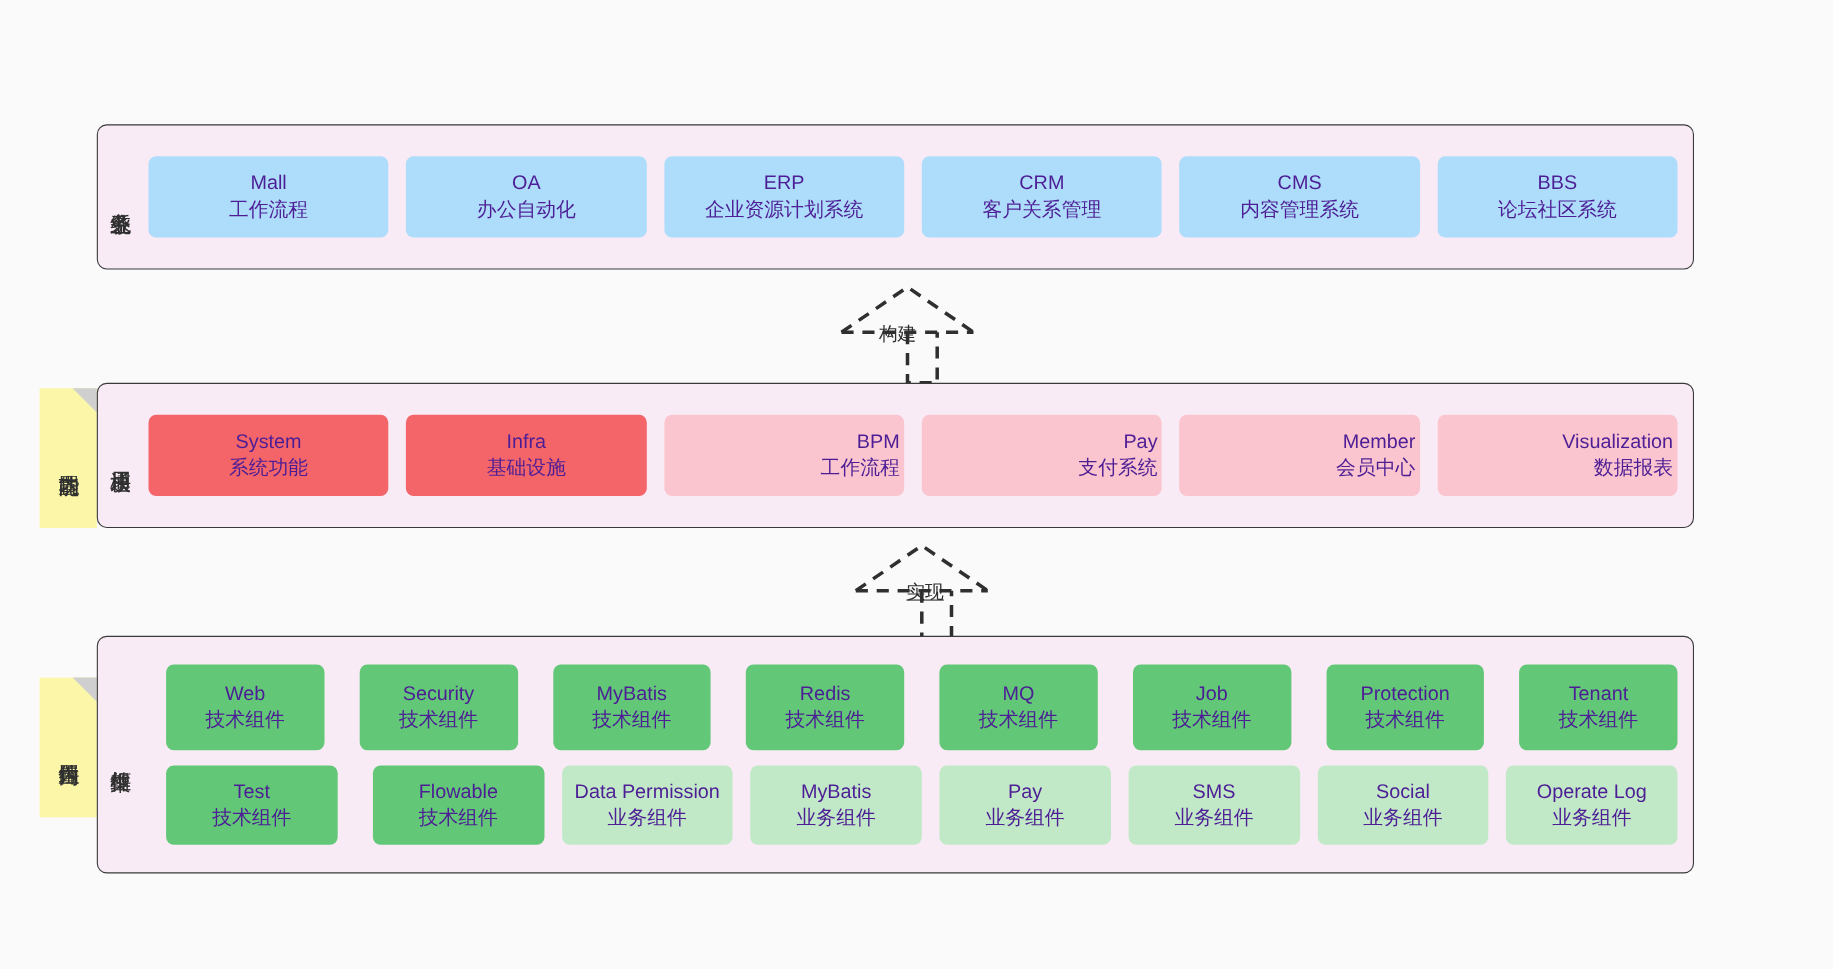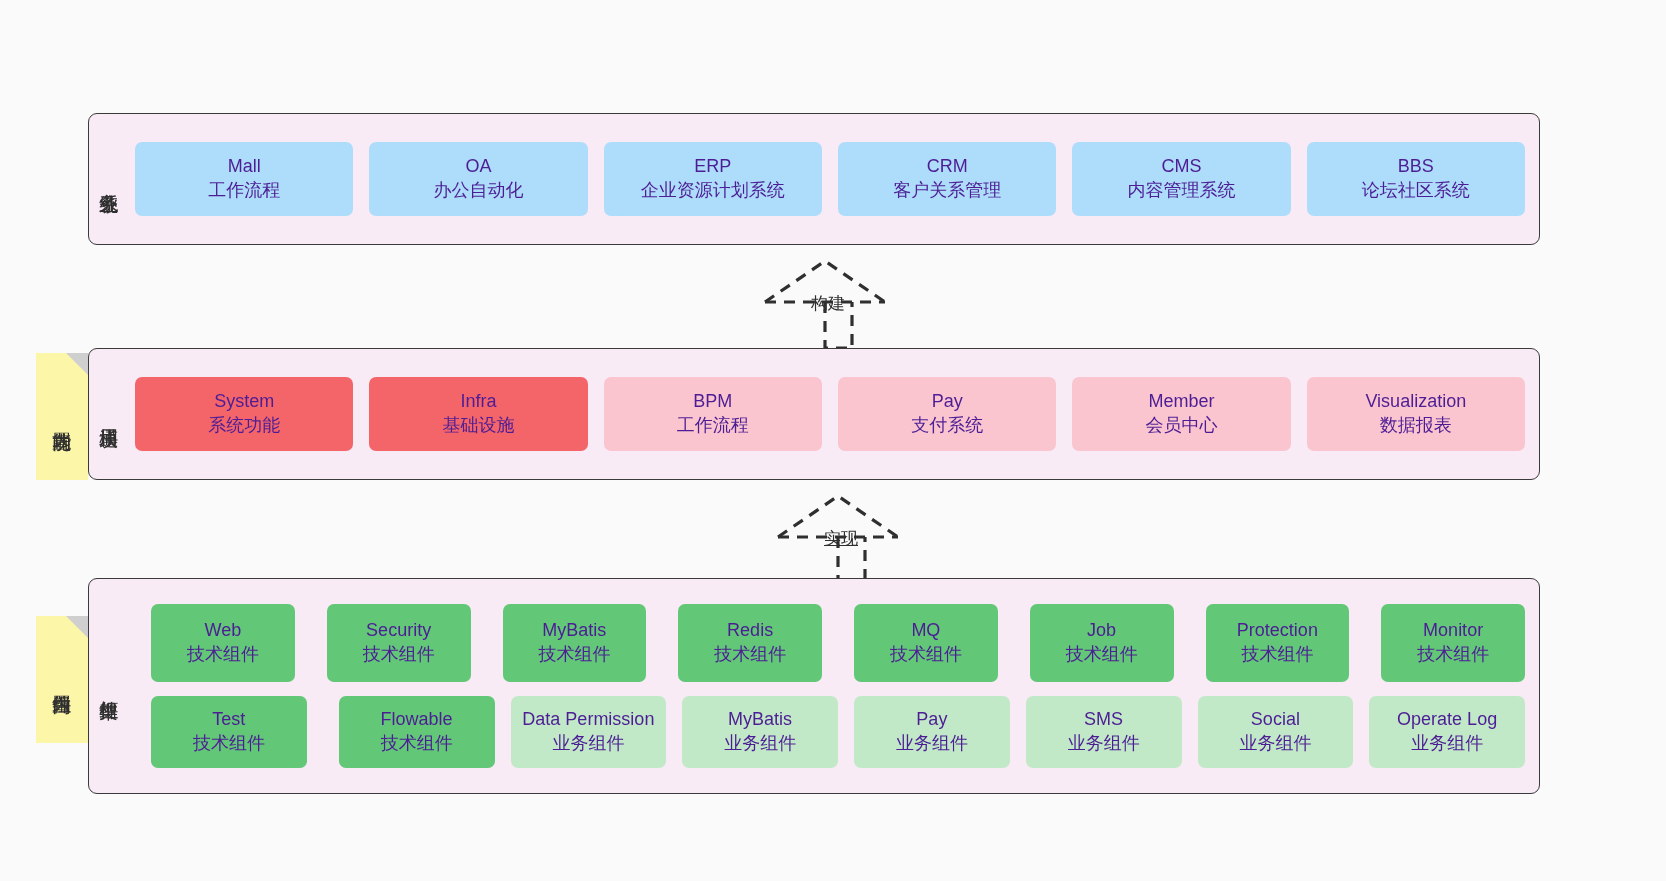--- a/index.html
+++ b/index.html
@@ -66,21 +66,21 @@
     box-sizing:border-box;
     padding:6px 4px;
     min-width:0;
   }
   .node .en{display:block;}
   .node .cn{display:block;}
 
   
   .c-blue{background:#aeddfb;}
   .c-red{background:#f4656a;}
-  .c-pink{background:#fac5ce;}
+  .c-pink{background:#fac5ce;align-items:flex-end;}
   .c-green{background:#62c777;margin-left:16px;}
   .c-lgreen{background:#c2e9c7;}
 
   
   .sticky{
     position:absolute;
     background:#fbf6a8;
     font-size:19px;
     line-height:1.12;
     color:#2f2f2f;
@@ -149,21 +149,21 @@
       </div>
     </div>
   </div>
 
   <div class="arrow" style="left:755px;top:255px;width:150px;height:95px;">
     <svg width="150" height="95" viewBox="0 0 150 95" aria-hidden="true">
       <path d="M 70 47 L 70 93 L 97 93 L 97 47" fill="none" stroke="#2f2f2f" stroke-width="3.2" stroke-dasharray="11,8"></path>
       <path d="M 10 47 L 70 6 L 130 47" fill="none" stroke="#2f2f2f" stroke-width="3.2" stroke-dasharray="11,8" stroke-linejoin="miter"></path>
       <path d="M 10 47 L 130 47" fill="none" stroke="#2f2f2f" stroke-width="3.2" stroke-dasharray="11,8"></path>
     </svg>
-    <span class="arrow-label" style="left:56px;top:40px;">构建</span>
+    <span class="arrow-label" style="left:44px;top:40px;">构建</span>
   </div>
 
   <div class="sticky" style="left:36px;top:353px;width:52px;height:127px;">
     <span class="fold"></span>
     <span>内置功能</span>
   </div>
 
   <div class="layer" id="layer-common" style="left:88px;top:348px;width:1452px;height:132px;">
     <div class="layer-title">通用模块</div>
     <div class="layer-body">
@@ -236,21 +236,21 @@
         </div>
         <div class="node c-green">
           <span class="en">Job</span>
           <span class="cn">技术组件</span>
         </div>
         <div class="node c-green">
           <span class="en">Protection</span>
           <span class="cn">技术组件</span>
         </div>
         <div class="node c-green">
-          <span class="en">Monitor</span>
+          <span class="en">Tenant</span>
           <span class="cn">技术组件</span>
         </div>
       </div>
 
       <div class="row" style="height:72px;">
         <div class="node c-green">
           <span class="en">Test</span>
           <span class="cn">技术组件</span>
         </div>
         <div class="node c-green">

